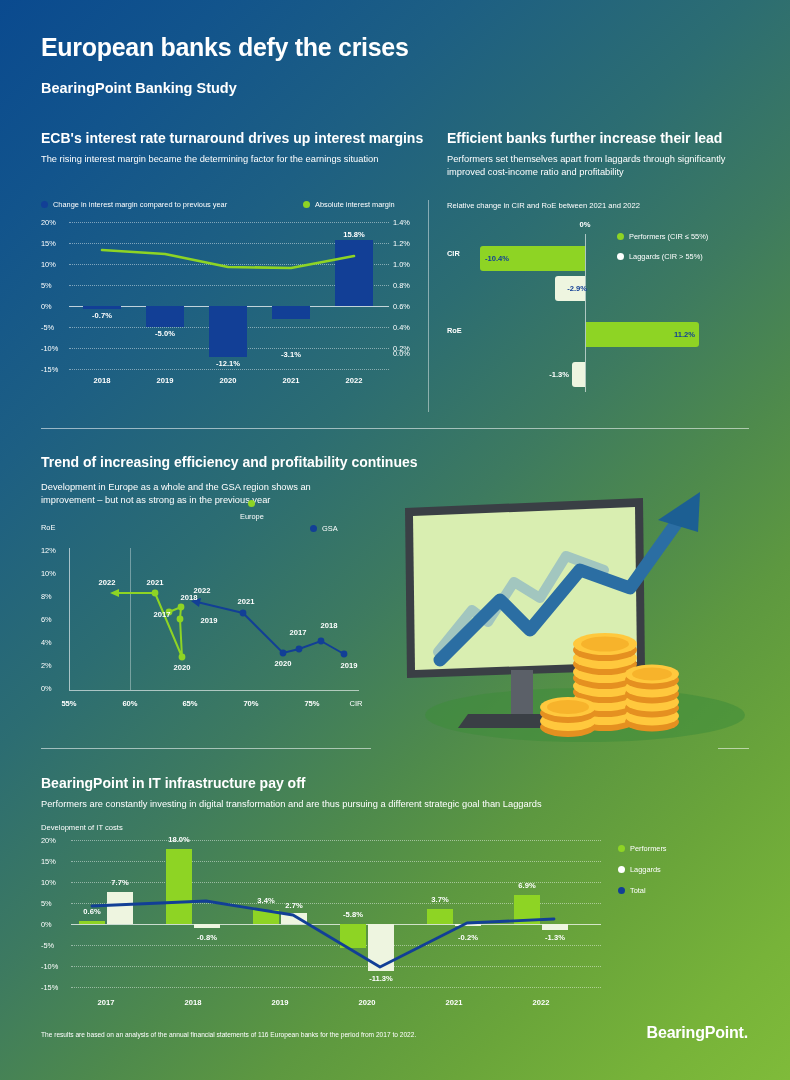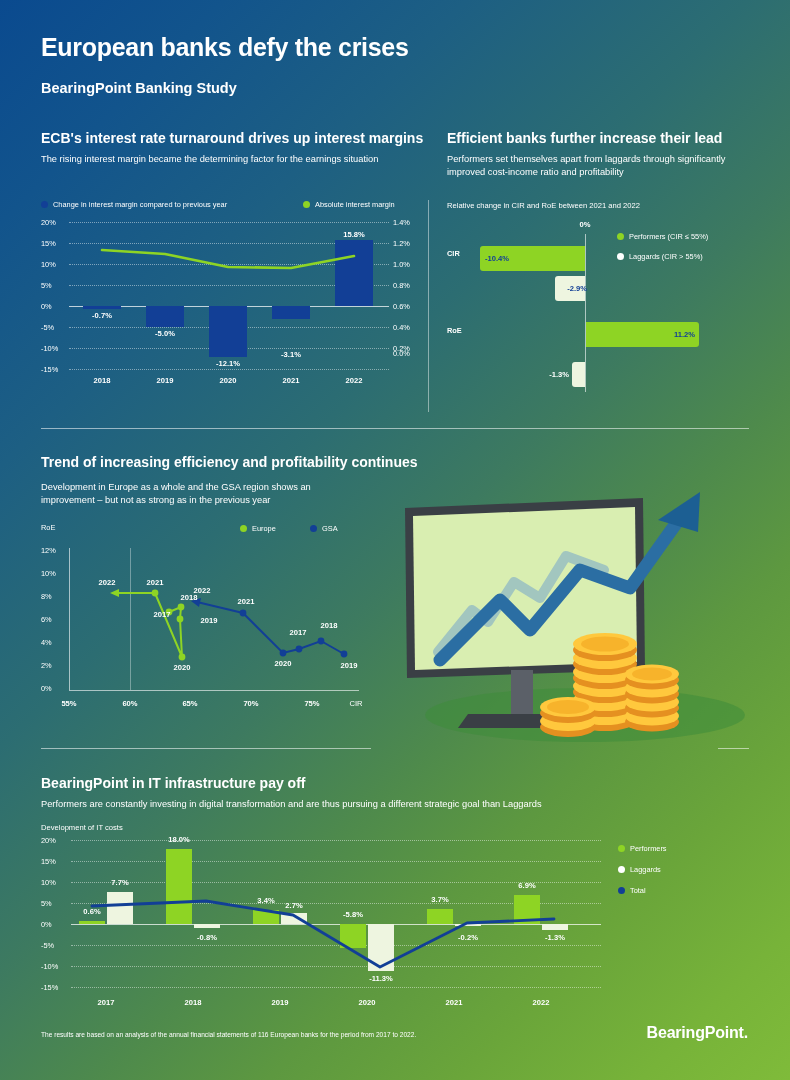--- a/index.html
+++ b/index.html
@@ -145,21 +145,21 @@
     <div class="bar" style="left:125px;top:140px;width:13px;height:25px;background:#eef5e0;border-radius:3px 0 0 3px;"></div>
     <div class="dlabel" style="left:82px;top:148px;width:40px;text-align:right;">-1.3%</div>
   </div>
 
   <div class="divider" style="left:41px;top:428px;width:708px;"></div>
 
   <div class="sec-h" style="left:41px;top:454px;">Trend of increasing efficiency and profitability continues</div>
   <div class="sec-s" style="left:41px;top:481px;width:310px;">Development in Europe as a whole and the GSA region shows an improvement – but not as strong as in the previous year</div>
 
   <div class="ax-lbl" style="left:41px;top:523px;">RoE</div>
-  <div class="legend-item" style="left:240px;top:524px;">
+  <div class="legend-item" style="left:240px;top:500px;flex-direction:column;">
     <span class="dot" style="background:#8ed424"></span>
     <span>Europe</span>
   </div>
   <div class="legend-item" style="left:310px;top:524px;">
     <span class="dot" style="background:#123f96"></span>
     <span>GSA</span>
   </div>
 
   <div class="chart" style="left:41px;top:540px;width:330px;height:175px;">
 

